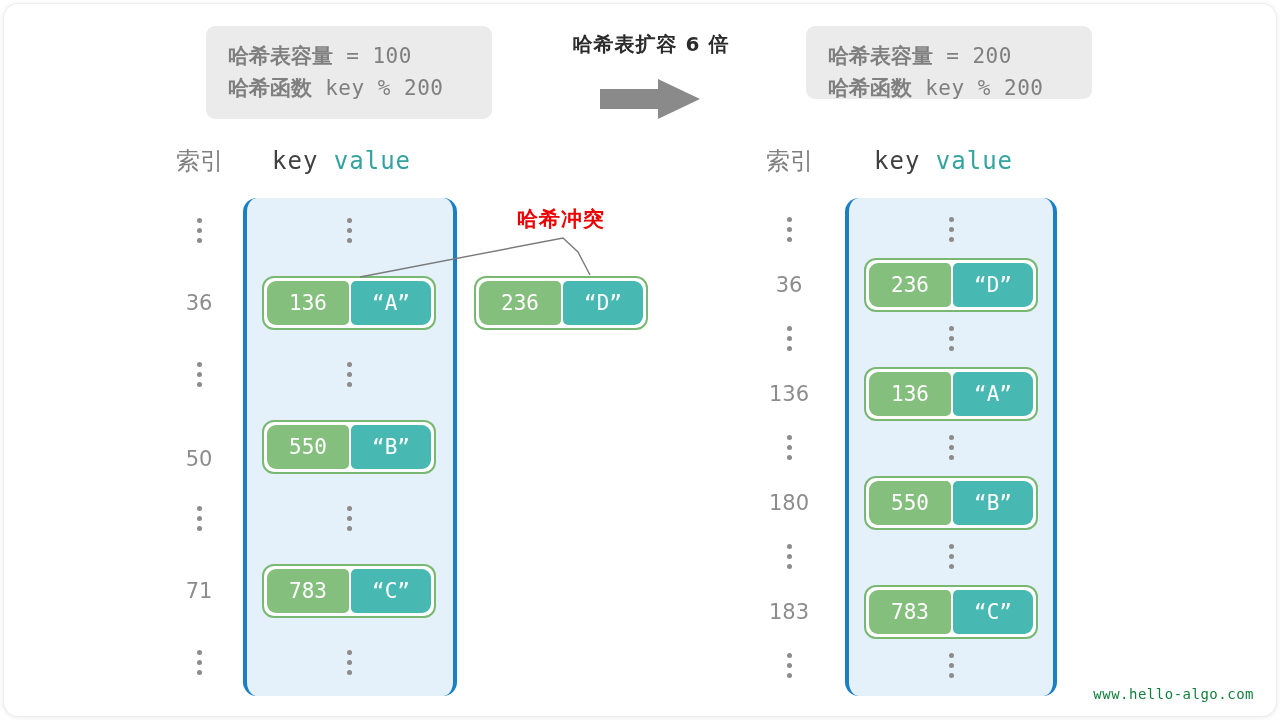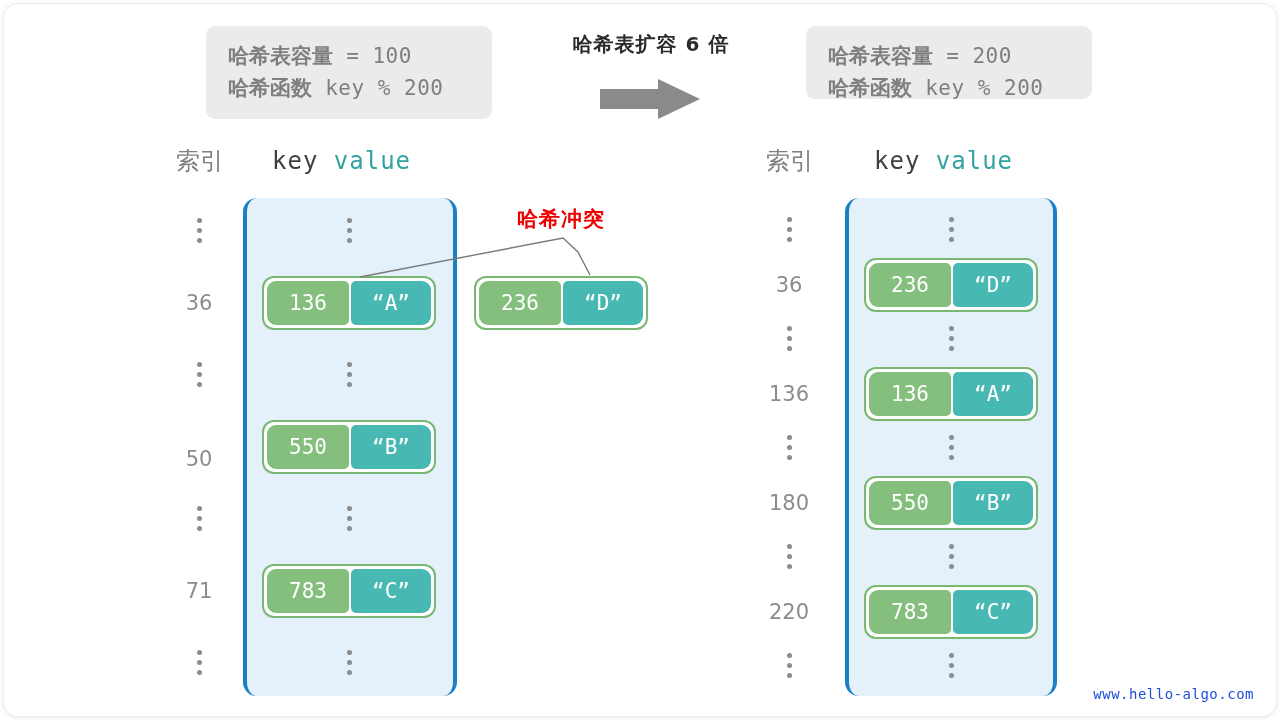--- a/index.html
+++ b/index.html
@@ -211,21 +211,21 @@
     overflow: visible;
   }
 
   
   #watermark {
     position: absolute;
     right: 26px;
     bottom: 18px;
     font-family: "DejaVu Sans Mono", "Liberation Mono", monospace;
     font-size: 14px;
-    color: #1d4ed8;
+    color: #15803d;
     letter-spacing: 0.5px;
   }
 </style>
 </head>
 <body>
 
 <div id="canvas">
   <div class="page-card"></div>
 
   <div class="info-box" id="info-left">
@@ -358,21 +358,21 @@
       <div class="vdots" style="left: 746px; top: 544px;">
         <span></span>
         <span></span>
         <span></span>
       </div>
       <div class="vdots" style="left: 908px; top: 544px;">
         <span></span>
         <span></span>
         <span></span>
       </div>
-      <div class="idx-label" style="left: 746px; top: 601.5px;">220</div>
+      <div class="idx-label" style="left: 746px; top: 601.5px;">183</div>
       <div class="entry right-tbl" style="top: 584.5px;">
         <div class="cell key">783</div>
         <div class="cell val">“C”</div>
       </div>
       <div class="vdots" style="left: 746px; top: 653px;">
         <span></span>
         <span></span>
         <span></span>
       </div>
       <div class="vdots" style="left: 908px; top: 653px;">

